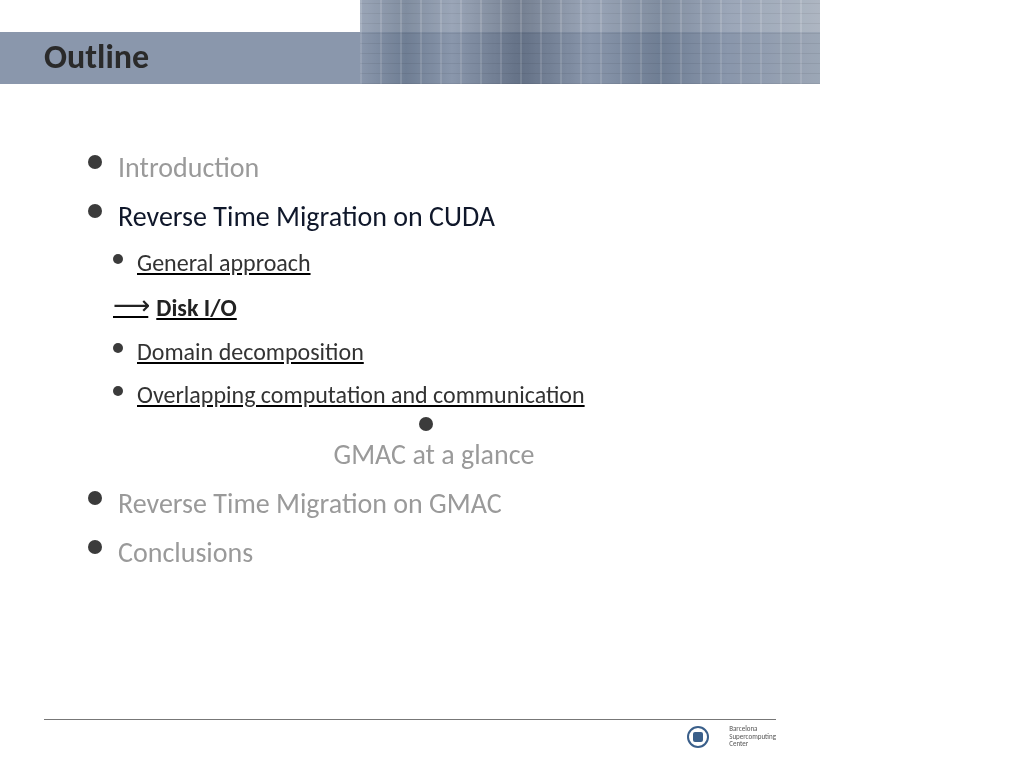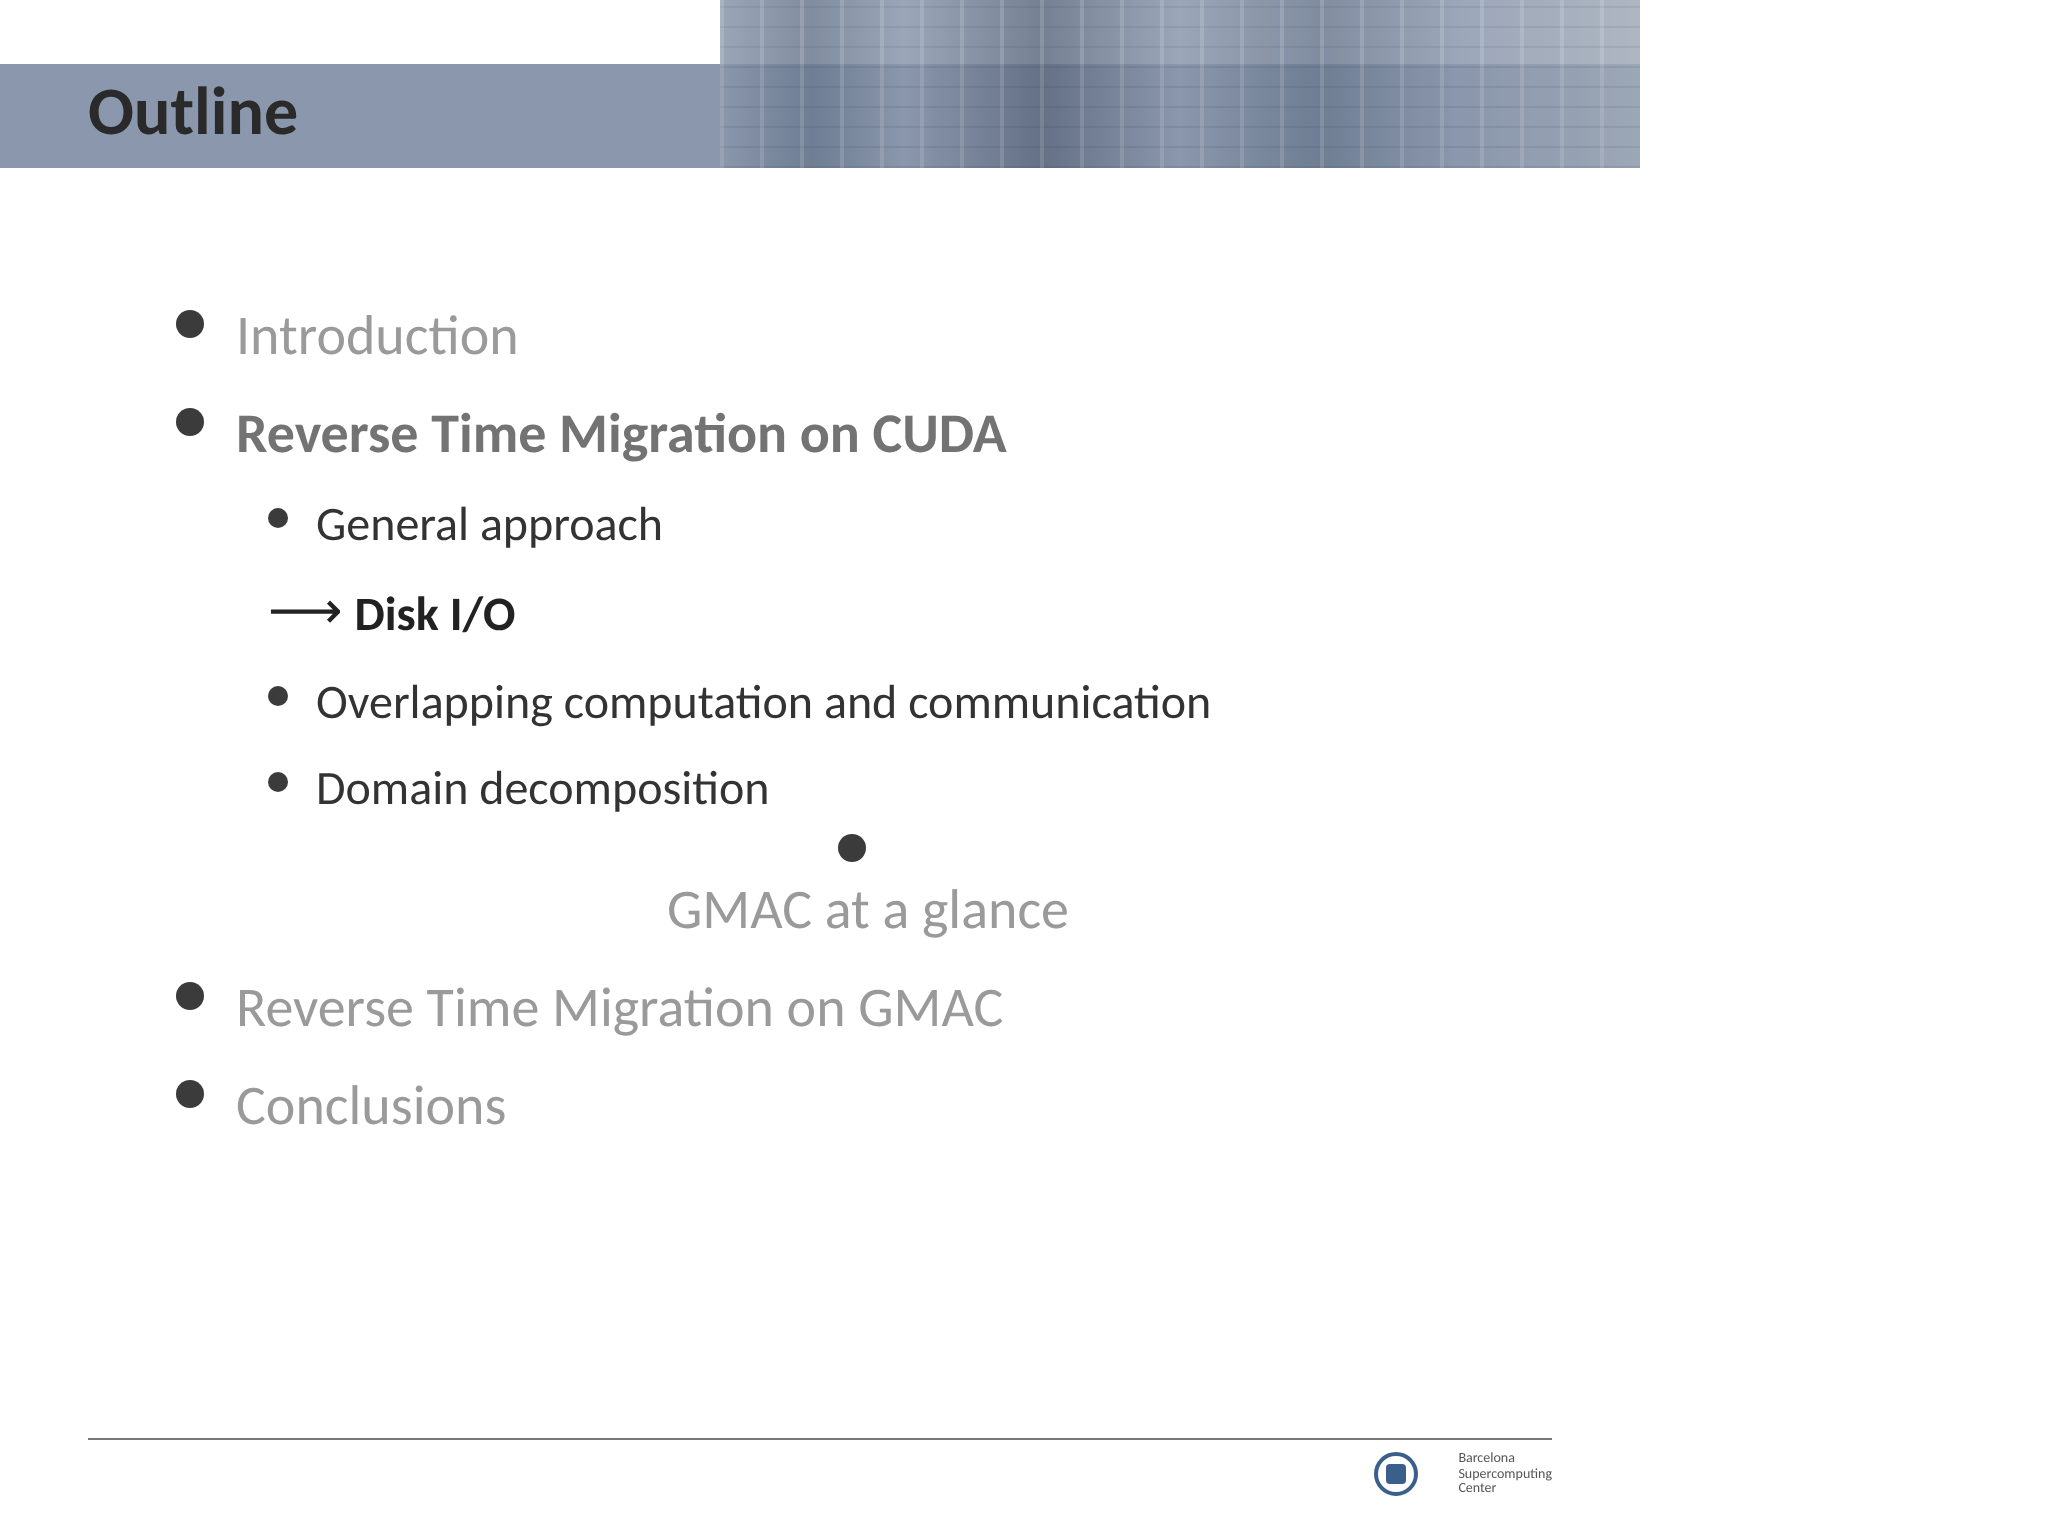--- a/index.html
+++ b/index.html
@@ -6,23 +6,23 @@
   html, body { width: 1024px; height: 768px; font-family: Calibri, Arial, sans-serif; background: #fff; overflow: hidden; }
   .slide { width: 820px; height: 768px; position: relative; }
   .header-band { position: absolute; top: 32px; left: 0; right: 0; height: 52px; background: #8a97ac; }
   .header-imgs { position: absolute; top: 0; right: 0; width: 460px; height: 84px; background: linear-gradient(90deg, #8a97ac 0%, #6b7a90 10%, #8a97ac 20%, #5e6b80 35%, #8a97ac 50%, #6b7a90 65%, #8a97ac 80%, #a0aab8 100%); opacity: 0.85; }
   .header-imgs::before { content:""; position:absolute; inset:0; background: repeating-linear-gradient(90deg, rgba(255,255,255,0.15) 0 2px, transparent 2px 20px), repeating-linear-gradient(0deg, rgba(0,0,0,0.08) 0 1px, transparent 1px 10px); }
   .title { position: absolute; top: 36px; left: 44px; font-size: 34px; font-weight: 700; color: #2a2a2a; z-index: 2; }
   .content { position: absolute; top: 150px; left: 88px; right: 40px; }
   .row { display: flex; align-items: center; margin-bottom: 14px; }
   .bullet-l1 { width: 14px; height: 14px; border-radius: 50%; background: #3b3b3b; margin-right: 16px; position: relative; top: -6px; flex-shrink:0; }
   .text-l1 { font-size: 28px; color: #333; }
-  .text-l1.bold { font-weight: 700; color: #737373; }
+  .text-l1.bold { font-weight: 400; color: #0f172a; }
   .text-l1.dim { color: #9a9a9a; }
-  .sub { margin-left: 46px; }
+  .sub { margin-left: 25px; text-decoration: underline; }
   .bullet-l2 { width: 10px; height: 10px; border-radius: 50%; background: #3b3b3b; margin-right: 14px; position: relative; top: -4px; flex-shrink:0; }
   .arrow-l2 { font-size: 26px; font-weight: 400; color: #222; margin-right: 8px; position: relative; top: -2px; flex-shrink:0; letter-spacing: -2px; }
   .text-l2 { font-size: 24px; color: #333; }
   .text-l2.bold { font-weight: 700; color: #222; }
   .footer-rule { position: absolute; left: 44px; right: 44px; bottom: 48px; height: 1px; background: #777; }
   .footer-left { position: absolute; left: 44px; bottom: 28px; font-size: 12px; color: #333; font-family: Arial, sans-serif; }
   .footer-left sup { font-size: 9px; }
   .footer-page { position: absolute; left: 0; right: 0; bottom: 28px; text-align: center; font-size: 12px; color: #333; font-family: Arial, sans-serif; }
   .footer-right { position: absolute; right: 44px; bottom: 20px; display: flex; align-items: flex-end; gap: 20px; }
   .logo-circle { width: 22px; height: 22px; border-radius: 50%; border: 2px solid #3a5f8a; display:flex; align-items:center; justify-content:center; }
@@ -55,26 +55,26 @@
       <span class="text-l2">General approach</span>
     </div>
 
     <div class="row sub">
       <span class="arrow-l2">⟶</span>
       <span class="text-l2 bold">Disk I/O</span>
     </div>
 
     <div class="row sub">
       <span class="bullet-l2"></span>
-      <span class="text-l2">Overlapping computation and communication</span>
+      <span class="text-l2">Domain decomposition</span>
     </div>
 
     <div class="row sub">
       <span class="bullet-l2"></span>
-      <span class="text-l2">Domain decomposition</span>
+      <span class="text-l2">Overlapping computation and communication</span>
     </div>
 
     <div class="row" style="margin-top:6px;flex-direction:column;">
       <span class="bullet-l1"></span>
       <span class="text-l1 dim">GMAC at a glance</span>
     </div>
 
     <div class="row">
       <span class="bullet-l1"></span>
       <span class="text-l1 dim">Reverse Time Migration on GMAC</span>

